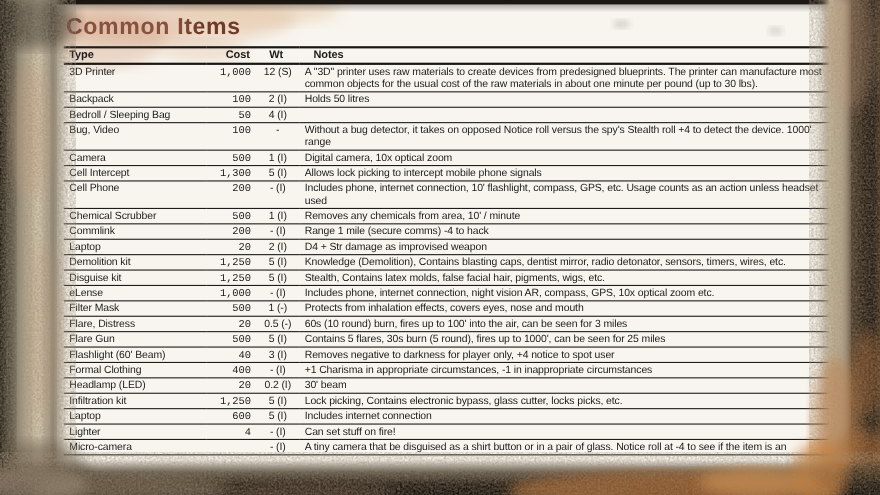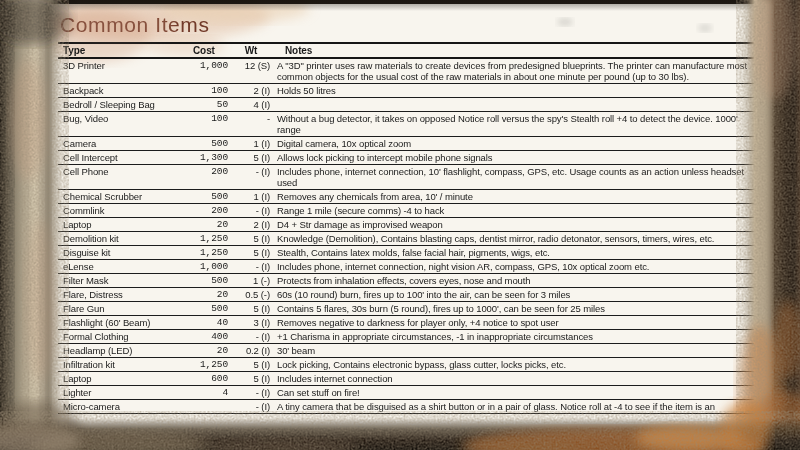--- a/index.html
+++ b/index.html
@@ -2,34 +2,34 @@
 <html><head>
 <meta charset="utf-8">
 <style>
   html,body{margin:0;padding:0;}
   body{width:800px;height:450px;overflow:hidden;background:#f8f5ee;
        font-family:"Liberation Sans","DejaVu Sans",sans-serif;}
   .stage{position:relative;width:800px;height:450px;overflow:hidden;}
   .layer{position:absolute;left:0;top:0;pointer-events:none;}
   .content{position:absolute;left:0;top:0;width:800px;height:450px;z-index:1;}
   .page-title{position:absolute;left:60px;top:13px;margin:0;
-      font-size:21px;font-weight:400;letter-spacing:.6px;color:#713928;}
+      font-size:21px;font-weight:700;letter-spacing:.6px;color:#713928;}
   table.items{position:absolute;left:58px;top:42px;width:699px;
       border-collapse:collapse;table-layout:fixed;
       font-size:9.5px;line-height:11px;color:#1b1b1b;letter-spacing:-0.1px;}
   table.items thead th{font-weight:bold;text-align:left;
       border-top:2px solid #161616;border-bottom:2px solid #161616;
       padding:1px 2px 1px 5px;font-size:10px;}
-  table.items th.h-cost{padding-right:3px;}
+  table.items th.h-cost{text-align:right;padding-right:3px;}
   table.items th.h-wt{text-align:center;padding:1px 0;}
   table.items th.h-notes{padding-left:13px;}
   table.items td{border-bottom:1.2px solid #1c1c1c;vertical-align:top;
       padding:1px 2px 1px 5px;}
   td.col-cost{text-align:right;padding-right:3px;font-family:Liberation Mono, monospace;}
-  td.col-wt{text-align:right;padding:1px 0;}
+  td.col-wt{text-align:center;padding:1px 0;}
   td.col-notes{padding-left:13px;padding-right:4px;}
   tbody tr:last-child td.col-notes{white-space:nowrap;overflow:hidden;}
   svg{display:block;}
 </style>
 </head>
 <body>
 
 <div class="stage">
 
   <svg class="layer" width="800" height="450" style="z-index:0">

